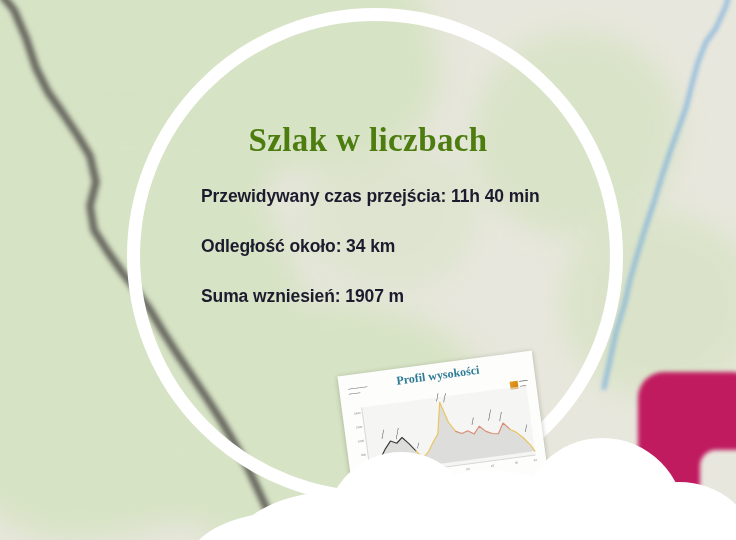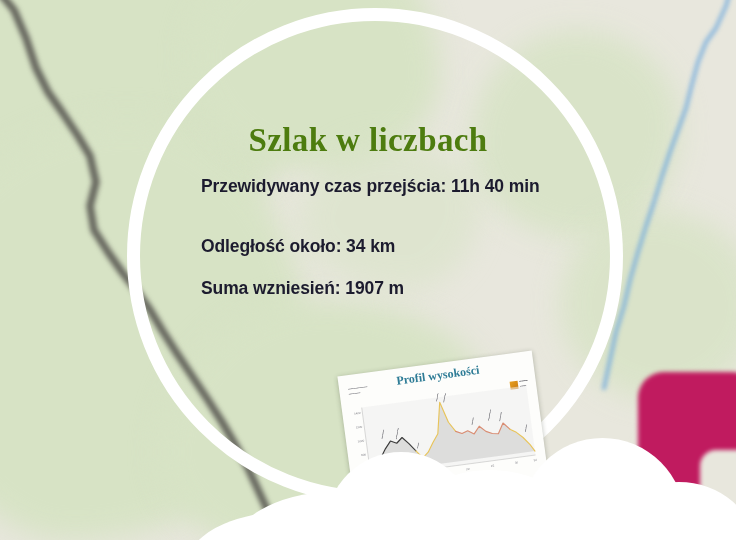--- a/index.html
+++ b/index.html
@@ -117,23 +117,23 @@
   }
   .stat {
     position: absolute;
     left: 201px;
     font-weight: bold;
     font-size: 17.5px;
     color: #1C1B2E;
     letter-spacing: -0.1px;
     white-space: nowrap;
   }
-  .s0 { top: 176px; text-align: center; }
+  .s0 { top: 186px; text-align: center; }
   .s1 { top: 236px; text-align: right; }
-  .s2 { top: 278px; }
+  .s2 { top: 286px; }
   .s3 { top: 336px; }
 
   
   .cloud {
     position: absolute;
     background: #ffffff;
     border-radius: 50%;
   }
   .c1 { left: 228px; top: 492px; width: 210px; height: 130px; }
   .c2 { left: 326px; top: 452px; width: 150px; height: 150px; }

